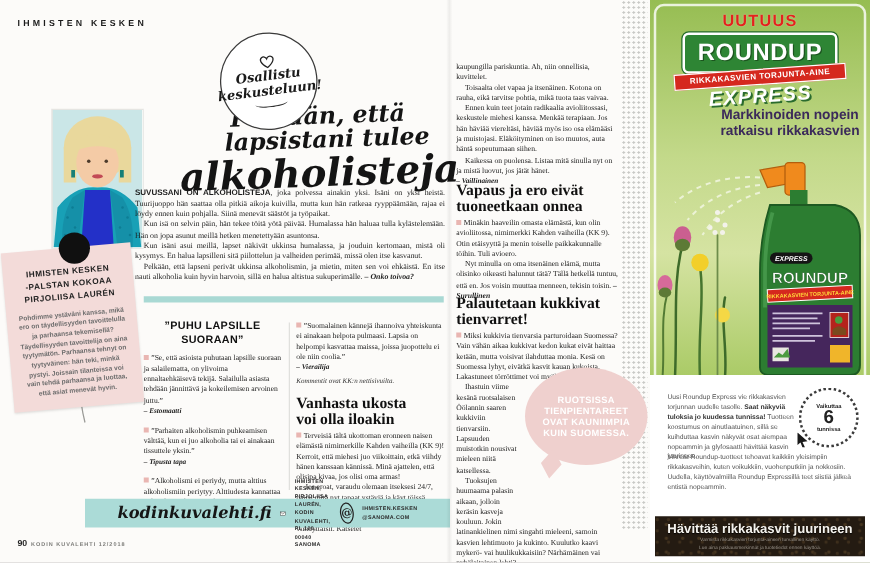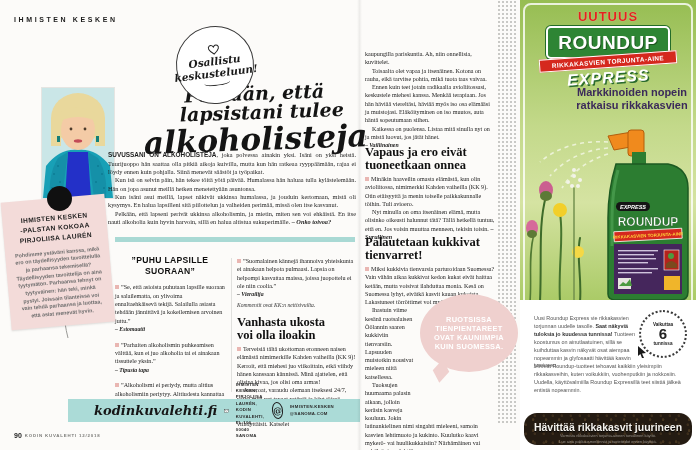--- a/index.html
+++ b/index.html
@@ -65,21 +65,21 @@
   .logo-express{margin-top:1px;font-style:italic;font-weight:bold;font-size:16px;color:#fff;letter-spacing:1px;text-shadow:1.5px 1.5px 0 #2a6b2e;transform:rotate(-4deg);}
   .ad-tagline{left:0;top:86px;width:176px;text-align:center;font-weight:bold;font-size:11px;line-height:1.15;color:#3b2a5a;padding-left:24px;}
   .ad-visual{left:0;top:126px;width:176px;height:176px;overflow:hidden;}
   .ad-panel{left:0;top:300px;width:176px;height:150px;background:#fff;}
   .ad-p{position:absolute;font-size:5.4px;line-height:1.45;color:#555;}
   .ad-p b{color:#333;}
   .ad-badge{position:absolute;right:9px;top:10px;width:44px;height:44px;border:2px dotted #3a3a3a;border-radius:50%;display:flex;flex-direction:column;align-items:center;justify-content:center;background:#fff;}
   .ad-badge .s{font-size:4.6px;font-weight:bold;color:#222;}
   .ad-badge .n{font-size:15px;font-weight:bold;color:#222;line-height:.95;}
   .ad-url{position:absolute;left:0;top:96px;width:176px;text-align:center;font-weight:bold;font-size:11.5px;color:#2b2b2b;}
-  .ad-band{position:absolute;left:4px;top:113px;width:168px;height:32px;background:#241b12;background-image:radial-gradient(circle at 20% 30%,#3d2e1c 1px,transparent 1.6px),radial-gradient(circle at 70% 60%,#46351f 1px,transparent 1.6px);background-size:9px 9px,13px 11px;display:flex;flex-direction:column;align-items:center;justify-content:flex-end;border-radius:13px;}
+  .ad-band{position:absolute;left:4px;top:113px;width:168px;height:32px;background:#241b12;background-image:radial-gradient(circle at 20% 30%,#3d2e1c 1px,transparent 1.6px),radial-gradient(circle at 70% 60%,#46351f 1px,transparent 1.6px);background-size:9px 9px,13px 11px;display:flex;flex-direction:column;align-items:center;justify-content:center;}
   .ad-band .h{color:#f5f3ee;font-weight:bold;font-size:10.5px;text-shadow:0 1px 1px #000;}
   .ad-band .s{color:#9a948c;font-size:3.9px;line-height:1.5;}
 </style>
 </head>
 <body>
 
 <div class="spread">
 
   <div class="abs section-label">IHMISTEN KESKEN</div>
 

